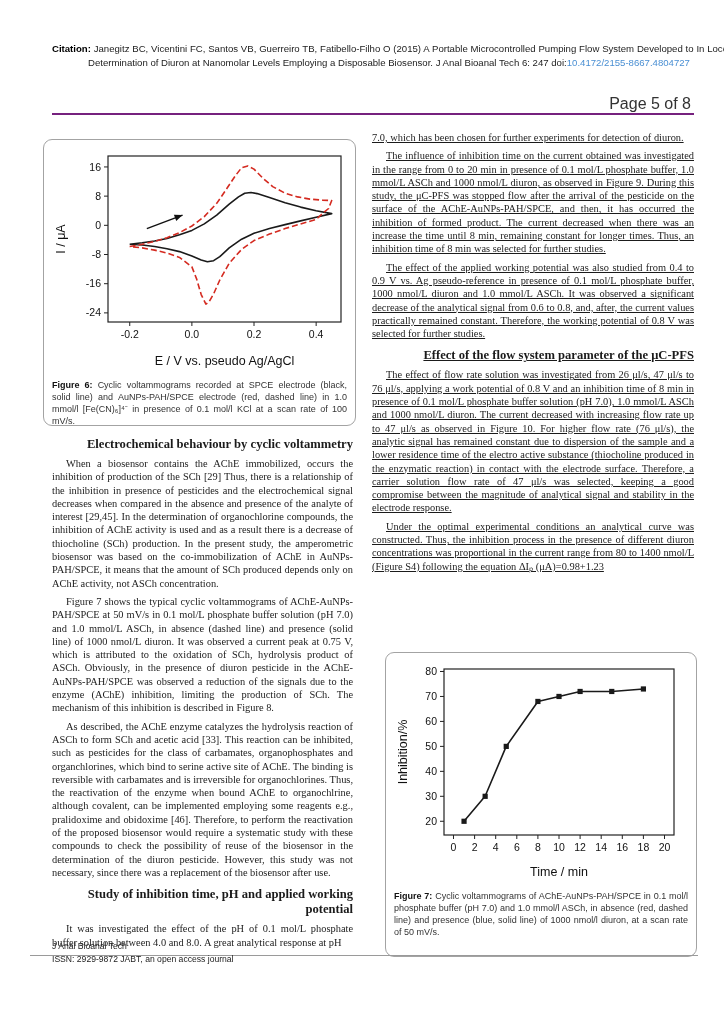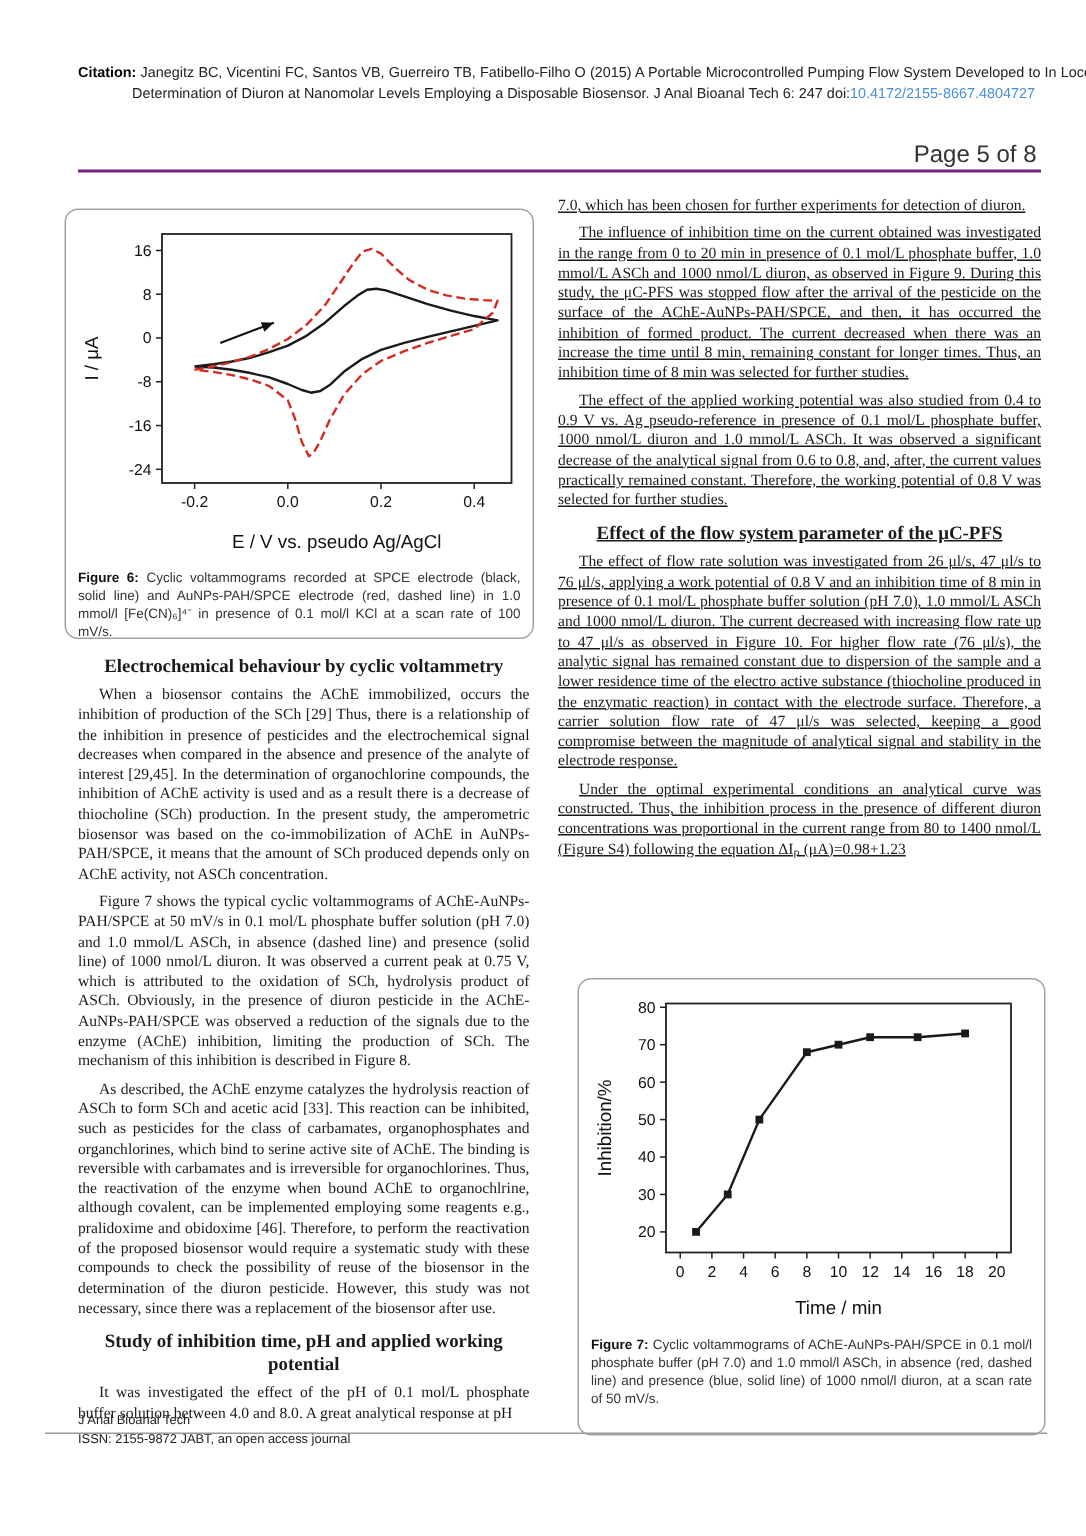--- a/index.html
+++ b/index.html
@@ -23,21 +23,21 @@
   #fig7box{left:385px;top:652px;width:312px;height:305px;}
   .figbox svg{display:block;margin:0 auto;}
   .caption{font-family:"Liberation Sans",sans-serif;font-size:9px;line-height:12px;
            color:#333;text-align:justify;margin-top:5px;}
   .caption b{color:#111;}
 
   
   .col{position:absolute;font-size:10.4px;line-height:13.3px;text-align:justify;}
   .col.left{left:52px;top:437px;width:301px;}
   .col.right{left:372px;top:131px;width:322px;text-decoration:underline;}
-  .col h3{font-size:12.6px;line-height:15px;font-weight:bold;margin:8px 0 5px;text-align:center;}
+  .col h3{font-size:12.6px;line-height:15px;font-weight:bold;margin:8px 0 5px;text-align:right;}
   .col h3.first{margin-top:0;}
   .col p{margin:0 0 5px;text-indent:14px;}
   .col p.cont{text-indent:0;}
 
   
   .rule-footer{position:absolute;left:30px;right:26px;top:955px;height:1px;background:#9a9a9a;}
   .footer-left{position:absolute;left:52px;top:940px;font-family:"Liberation Sans",sans-serif;
                font-size:8.6px;line-height:13px;color:#222;}
   .footer-right{position:absolute;right:33px;top:1026px;font-family:"Liberation Sans",sans-serif;
                 font-size:8.6px;color:#222;}
@@ -159,17 +159,17 @@
         <rect x="246.80366972477066" y="27.369924812030085" width="5.2" height="5.2" fill="#1a1a1a"></rect>
       </svg>
     <div class="caption"><b>Figure 7:</b>
       <span>Cyclic voltammograms of AChE-AuNPs-PAH/SPCE in 0.1 mol/l phosphate buffer (pH 7.0) and 1.0 mmol/l ASCh, in absence (red, dashed line) and presence (blue, solid line) of 1000 nmol/l diuron, at a scan rate of 50 mV/s.</span>
     </div>
   </div>
 
   <div class="rule-footer"></div>
   <div class="footer-left">
     <div>J Anal Bioanal Tech</div>
-    <div>ISSN: 2155-9872 JABT, an open access journal</div>
+    <div>ISSN: 2929-9872 JABT, an open access journal</div>
   </div>
   <div class="footer-right">Volume 6 • Issue 3 • 1000247</div>
 
 </div>
 
 </body></html>

